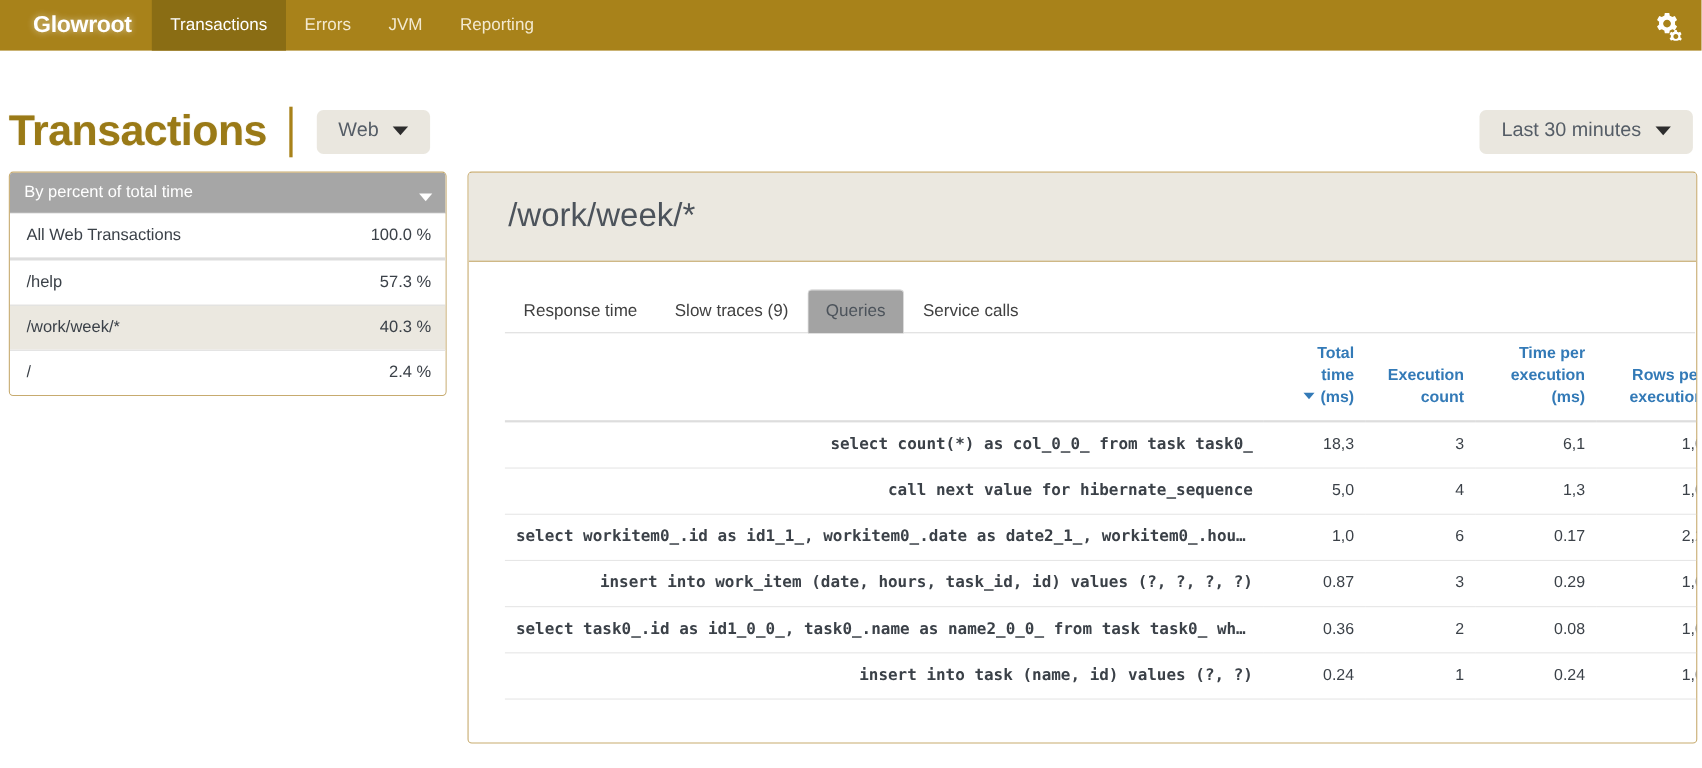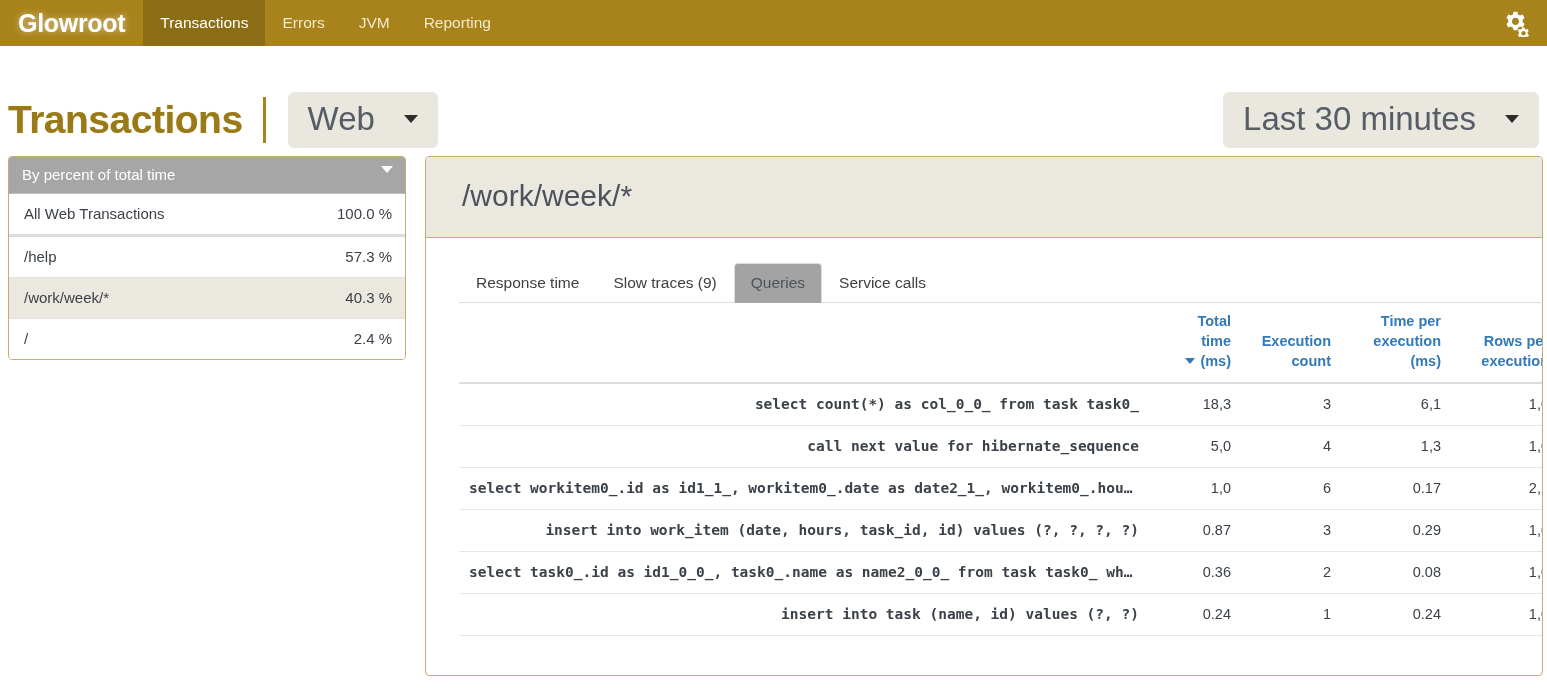--- a/index.html
+++ b/index.html
@@ -16,23 +16,23 @@
   
   .navbar {
     height: 46px;
     background: #a8821a;
     display: flex;
     align-items: stretch;
     position: relative;
   }
   .brand {
     display: flex; align-items: center;
-    padding: 0 18px 0 18px;
+    padding: 0 18px 0 30px;
     color: #ffffff;
-    font-size: 25px;
+    font-size: 21px;
     font-weight: bold;
     letter-spacing: -0.3px;
     text-shadow: 0 0 7px rgba(255,255,255,0.55);
     cursor: pointer;
     user-select: none;
   }
   .nav-links { display: flex; align-items: stretch; }
   .nav-link {
     display: flex; align-items: center;
     padding: 0 17px;
@@ -75,26 +75,26 @@
     height: 46px;
     background: #a8821a;
     margin: 0 22px 0 20px;
   }
   .btn-dropdown {
     background: #eae7df;
     border: none;
     border-radius: 6px;
     color: #555d66;
     font-family: "Liberation Sans", sans-serif;
-    font-size: 33px;
+    font-size: 18px;
     padding: 9px 20px 11px 20px;
     cursor: pointer;
     display: inline-flex;
     align-items: center;
-    gap: 29px;
+    gap: 13px;
     line-height: 1.1;
     white-space: nowrap;
   }
   .caret {
     width: 0; height: 0;
     border-left: 7px solid transparent;
     border-right: 7px solid transparent;
     border-top: 8px solid #2d2d2d;
     display: inline-block;
   }
@@ -119,21 +119,21 @@
     border-radius: 4px;
     overflow: hidden;
     background: #fff;
   }
   .sidebar-head {
     background: #a6a6a6;
     color: #ffffff;
     font-size: 15px;
     padding: 9px 12px 10px 13px;
     display: flex;
-    align-items: flex-start;
+    align-items: flex-end;
     cursor: pointer;
     border-bottom: 1px solid #bdbdbd;
   }
   .sidebar-head .caret-w {
     margin-left: auto;
     width: 0; height: 0;
     border-left: 6px solid transparent;
     border-right: 6px solid transparent;
     border-top: 7px solid #ffffff;
   }

